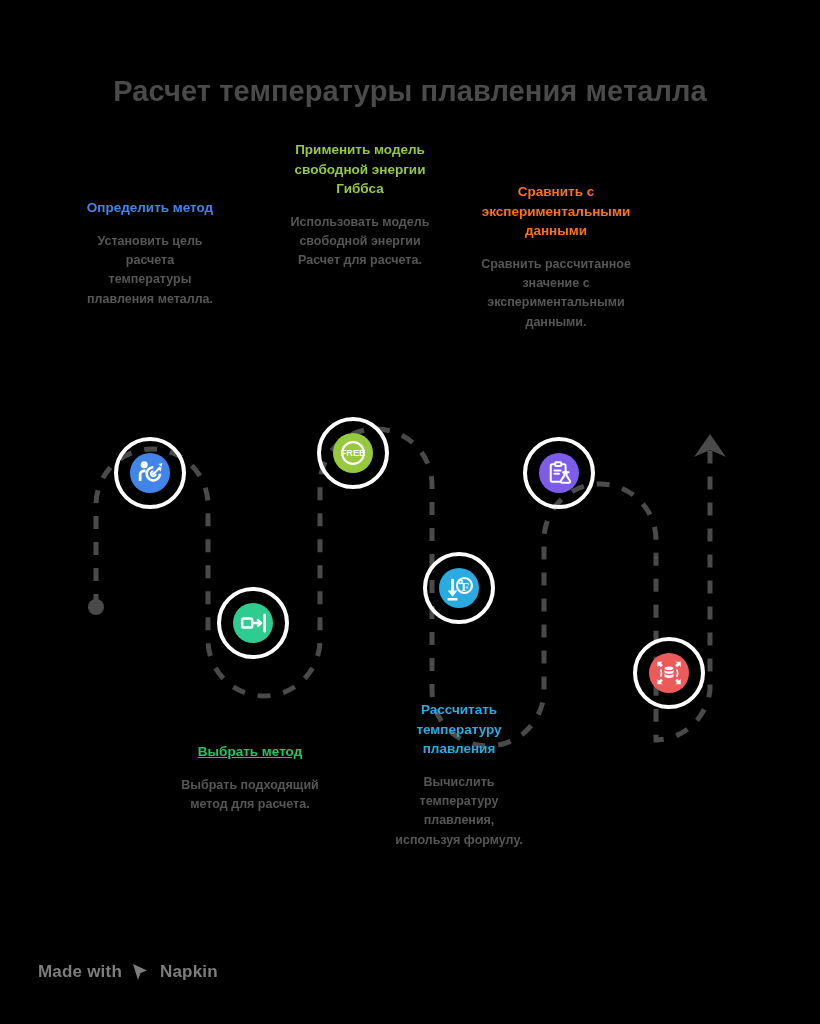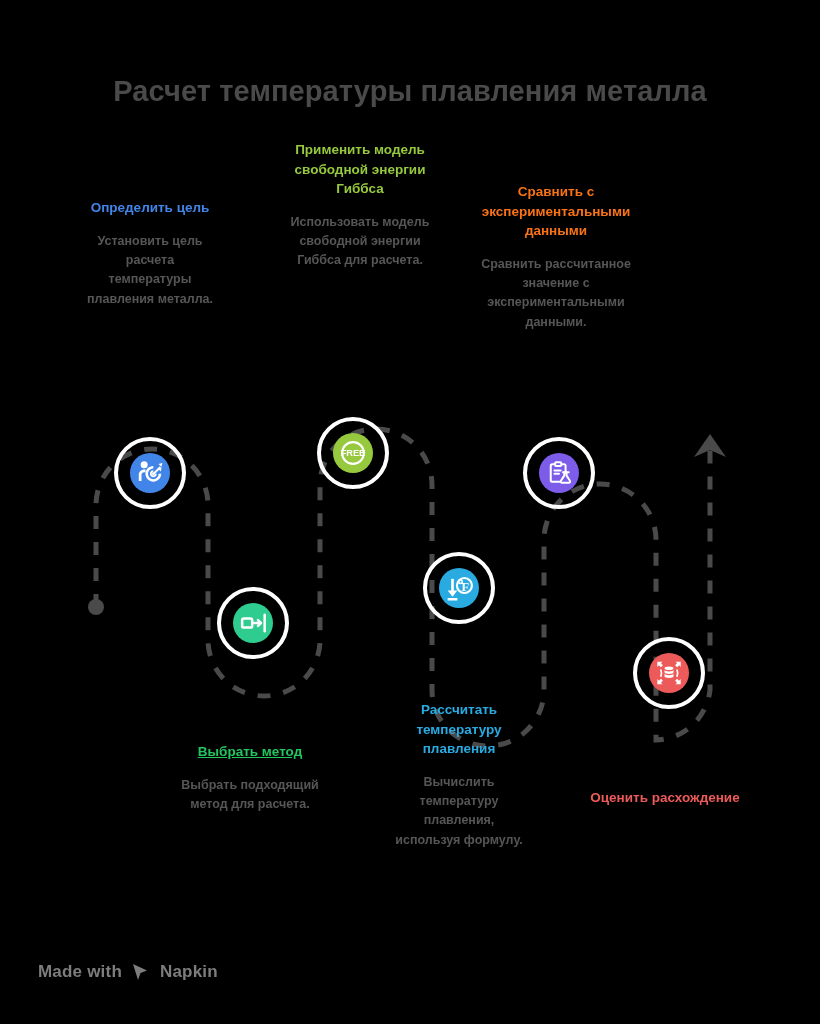--- a/index.html
+++ b/index.html
@@ -134,21 +134,21 @@
         <path d="M28 20.8c-2.3 0-4.2 1.9-4.2 4.2s1.9 4.2 4.2 4.2 4.2-1.9 4.2-4.2h-2.2a2 2 0 1 1-2-2z"></path>
         <circle cx="28" cy="25" r="1.6"></circle>
         <path d="M28.7 24.3l7.2-7.2"></path>
         <path d="M27.6 24.1l8.1-8.1 1.6 1.6-8.1 8.1z"></path>
         <path d="M34.2 13.1l4.7-1.2-1.2 4.7-3.5-3.5z"></path>
         <path d="M38 17.5l-1.2 4.7-3.5-3.5 4.7-1.2z"></path>
       </g>
     </svg>
   </div>
   <div class="step-text" style="left:76px; top:198px; width:148px;">
-    <p class="step-title" style="color:#4285e8;">Определить цель</p>
+    <p class="step-title" style="color:#4285e8;">Определить метод</p>
     <p class="step-desc">Установить цель расчета температуры плавления металла.</p>
   </div>
 
   <div class="node" style="left:217px; top:587px;">
     <svg width="40" height="40" viewBox="0 0 48 48">
       <circle cx="24" cy="24" r="24" fill="#2ecc8f"></circle>
       <g fill="none" stroke="#ffffff" stroke-width="3" stroke-linecap="round" stroke-linejoin="round">
         <rect x="11" y="18.5" width="12" height="11" rx="2"></rect>
         <line x1="25" y1="24" x2="33" y2="24"></line>
         <polyline points="30,20.5 33.5,24 30,27.5"></polyline>
@@ -163,21 +163,21 @@
 
   <div class="node" style="left:317px; top:417px;">
     <svg width="40" height="40" viewBox="0 0 48 48">
       <circle cx="24" cy="24" r="24" fill="#96c93d"></circle>
       <circle cx="24" cy="24" r="13" fill="none" stroke="#ffffff" stroke-width="2.6"></circle>
       <text x="24" y="28" text-anchor="middle" font-family="Liberation Sans, sans-serif" font-size="11" font-weight="bold" fill="#ffffff">FREE</text>
     </svg>
   </div>
   <div class="step-text" style="left:274px; top:140px; width:172px;">
     <p class="step-title" style="color:#96c93d;">Применить модель свободной энергии Гиббса</p>
-    <p class="step-desc">Использовать модель свободной энергии Гиббса для расчета.</p>
+    <p class="step-desc">Использовать модель свободной энергии Расчет для расчета.</p>
   </div>
 
   <div class="node" style="left:423px; top:552px;">
     <svg width="40" height="40" viewBox="0 0 48 48">
       <circle cx="24" cy="24" r="24" fill="#29abe2"></circle>
       <g fill="#ffffff">
         <rect x="14.6" y="13" width="3.2" height="16"></rect>
         <polygon points="16.2,34.5 10.4,27 22,27"></polygon>
         <rect x="10.4" y="36" width="11.6" height="3"></rect>
       </g>
@@ -224,21 +224,20 @@
       </g>
       <g fill="#ffffff">
         <path d="M10 10.5h6.2l-1.9 1.9 2.4 2.4-2.4 2.4-2.4-2.4-1.9 1.9z"></path>
         <path d="M38 10.5v6.2l-1.9-1.9-2.4 2.4-2.4-2.4 2.4-2.4-1.9-1.9z"></path>
         <path d="M10 37.5v-6.2l1.9 1.9 2.4-2.4 2.4 2.4-2.4 2.4 1.9 1.9z"></path>
         <path d="M38 37.5h-6.2l1.9-1.9-2.4-2.4 2.4-2.4 2.4 2.4 1.9-1.9z"></path>
       </g>
     </svg>
   </div>
   <div class="step-text" style="left:570px; top:788px; width:190px;">
-    <p class="step-title" style="color:#ed5a5a;">Оценить расхождение</p>
   </div>
 
   <div class="footer">
     <span>Made with</span>
     <svg class="logo" width="22" height="20" viewBox="0 0 22 20">
       <path d="M3 2 L17 8.5 L10.5 11 L8 18 Z" fill="#7d7d7d"></path>
     </svg>
     <span>Napkin</span>
   </div>
 

